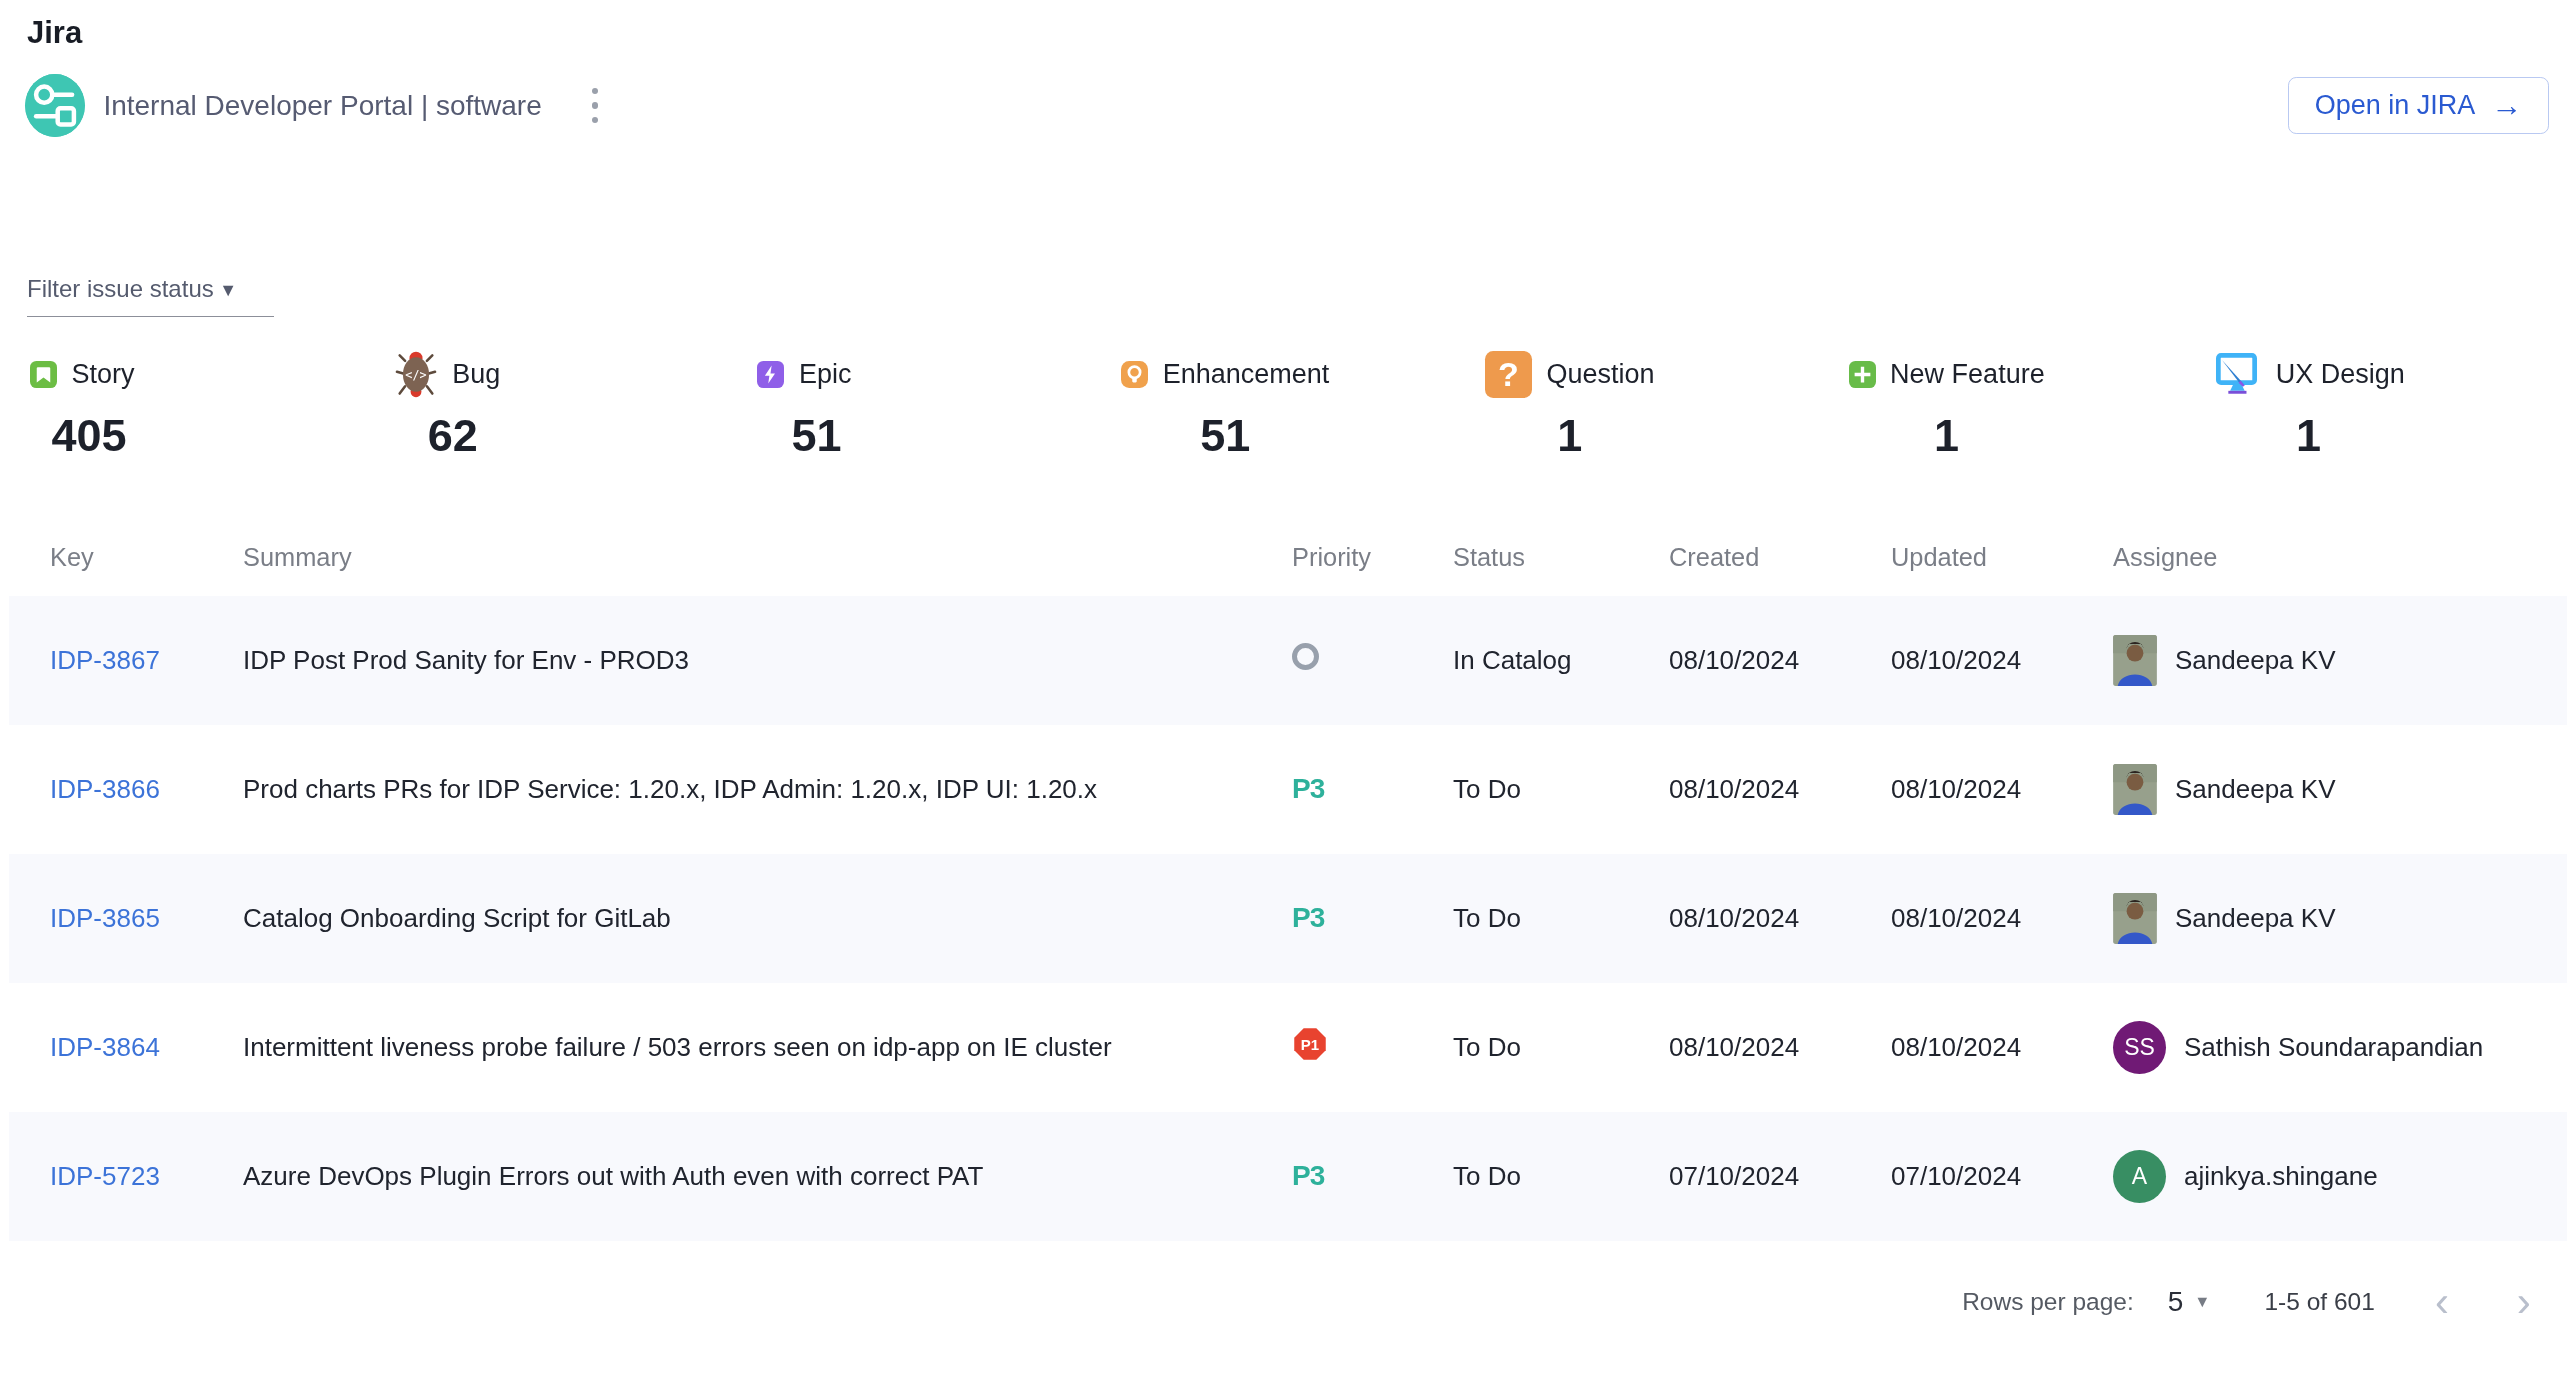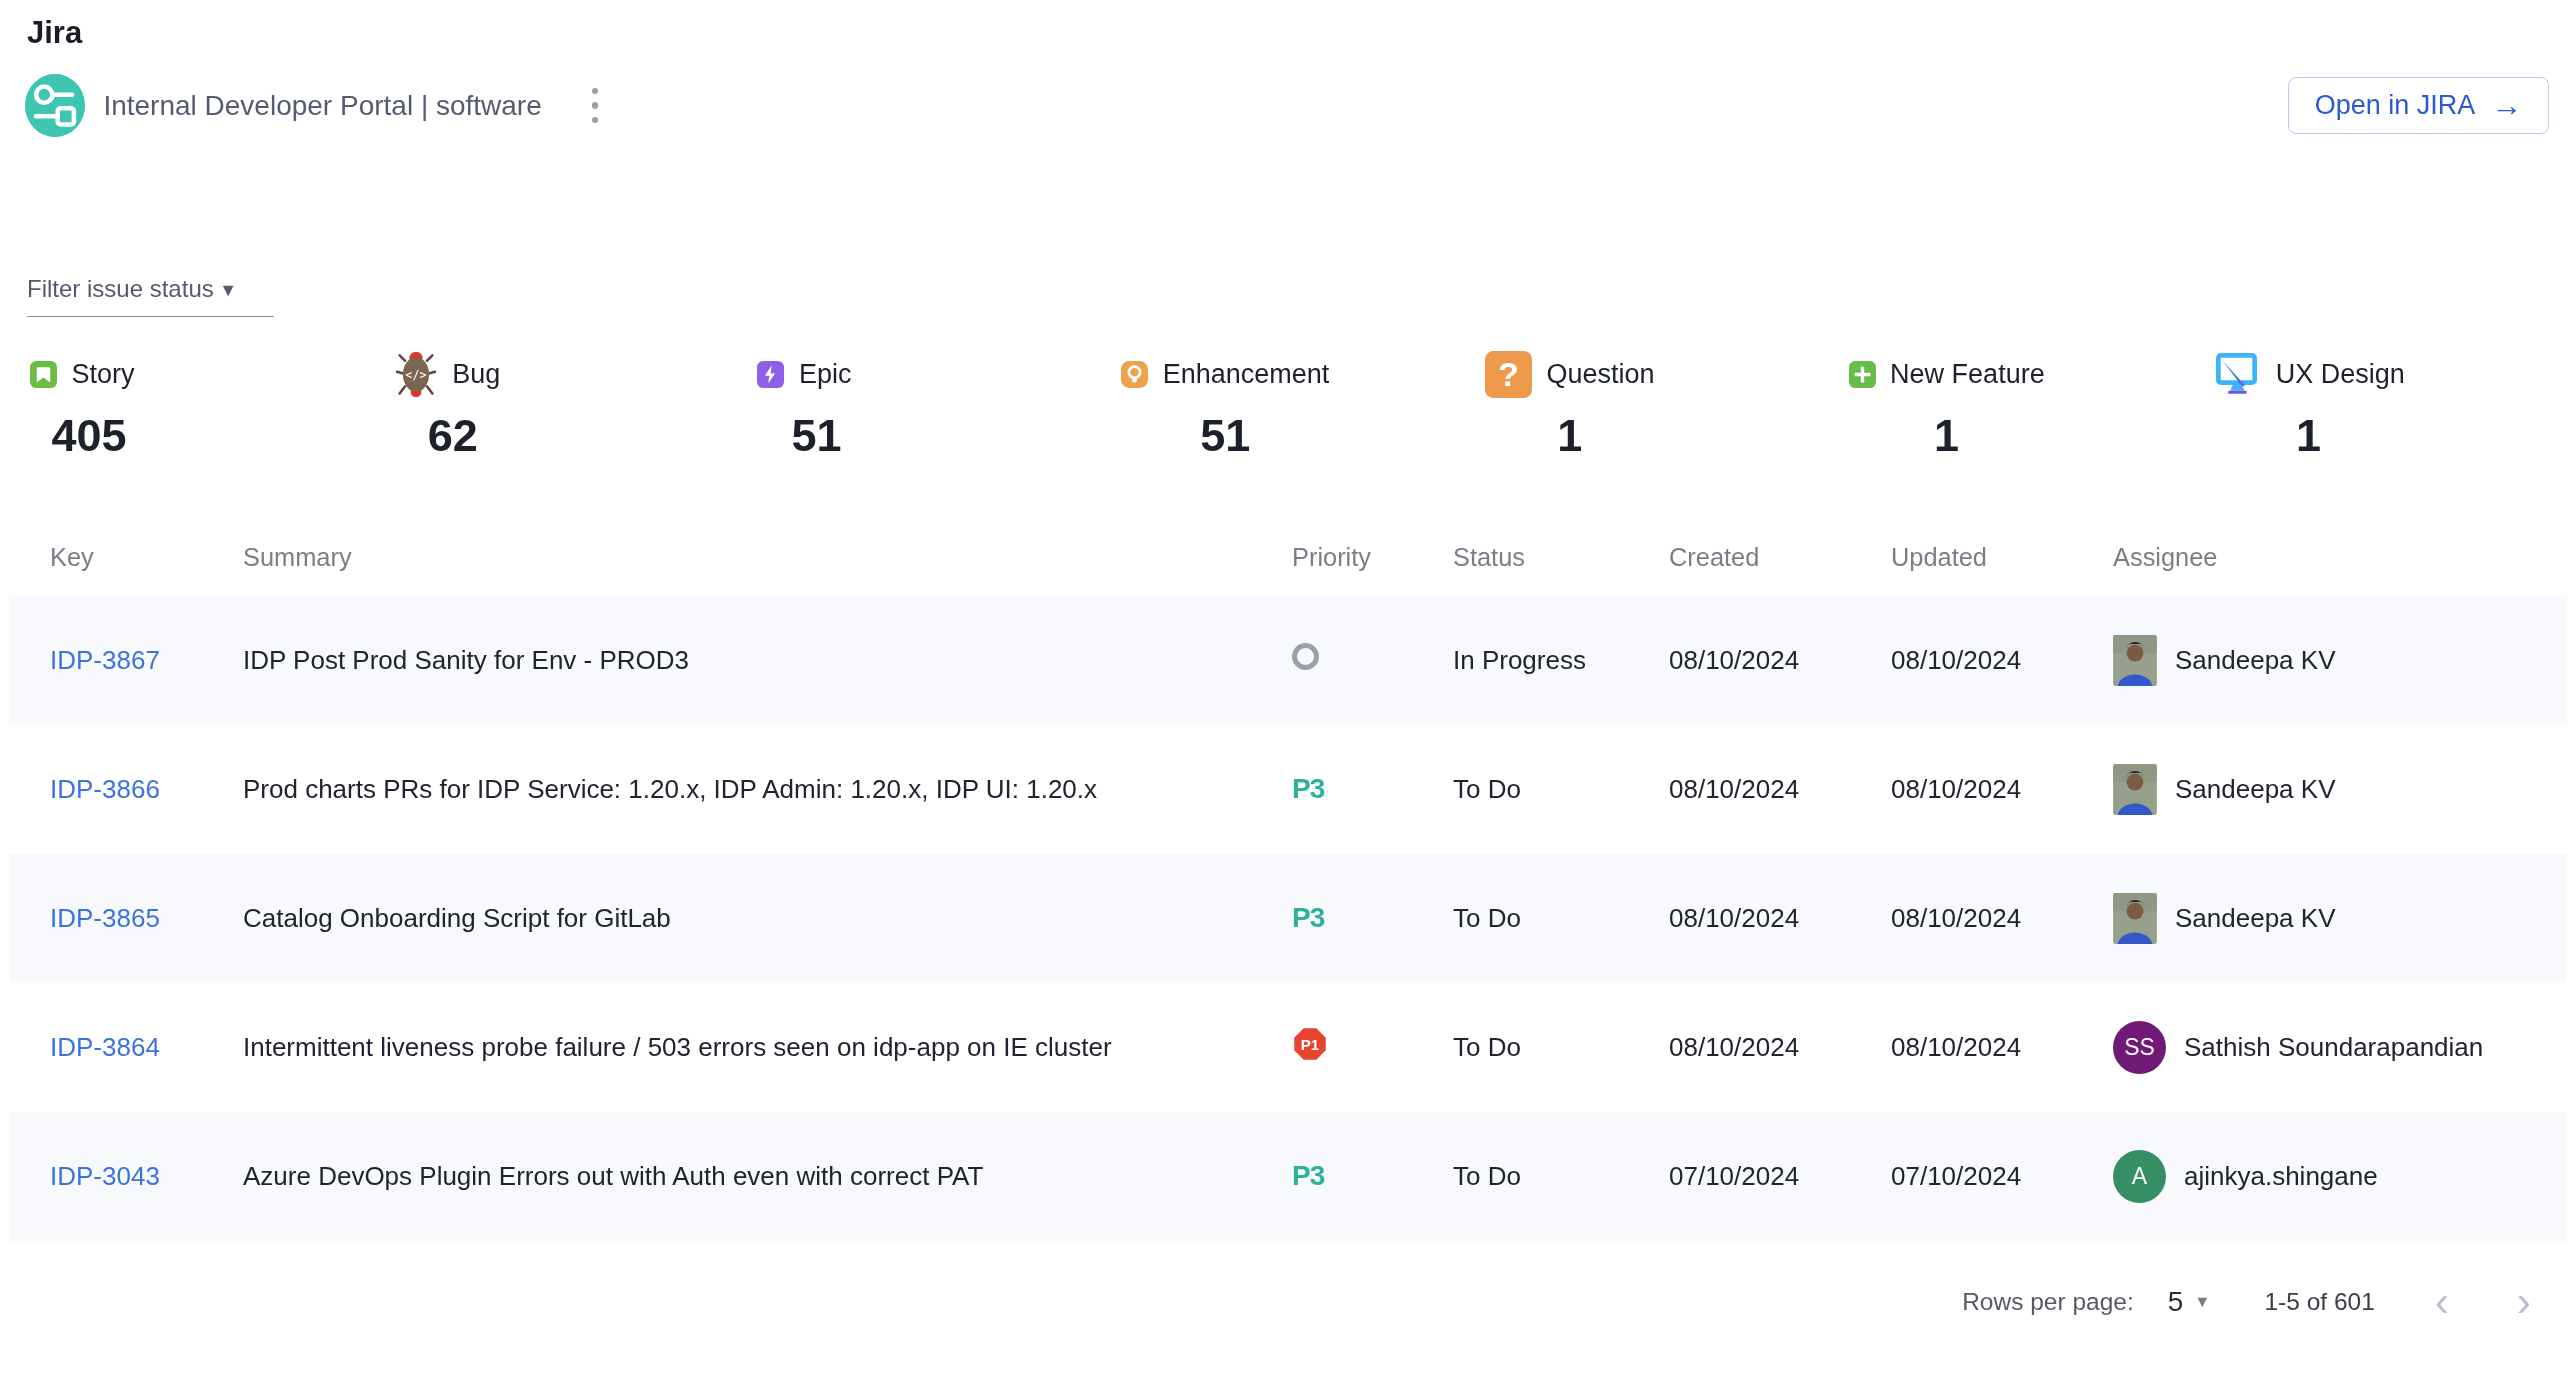--- a/index.html
+++ b/index.html
@@ -217,21 +217,21 @@
     <div class="cell">Status</div>
     <div class="cell">Created</div>
     <div class="cell">Updated</div>
     <div class="cell">Assignee</div>
   </div>
 
   <div class="trow striped">
     <div class="cell"><a class="key-link">IDP-3867</a></div>
     <div class="cell">IDP Post Prod Sanity for Env - PROD3</div>
     <div class="cell"><span class="prio-ring" style="display:inline-block"></span></div>
-    <div class="cell">In Progress</div>
+    <div class="cell">In Catalog</div>
     <div class="cell">08/10/2024</div>
     <div class="cell">08/10/2024</div>
     <div class="assignee">
       <span class="avatar-photo">
         <svg viewBox="0 0 24 28" width="44" height="51">
             <rect width="24" height="28" fill="#97a08c"></rect>
             <rect width="24" height="10" fill="#8e9884"></rect>
             <circle cx="12" cy="10" r="4.6" fill="#7a5c42"></circle>
             <path d="M7.2 7.5 a5 5 0 0 1 9.6 0 l-1.2-2.6 -7.2 0 z" fill="#2b2420"></path>
             <path d="M2.5 28 c1.5-8.5 17.5-8.5 19 0 z" fill="#3458c9"></path>
@@ -297,21 +297,21 @@
     <div class="cell">To Do</div>
     <div class="cell">08/10/2024</div>
     <div class="cell">08/10/2024</div>
     <div class="assignee">
       <span class="avatar-circle" style="background:#701a75">SS</span>
       <span>Sathish Soundarapandian</span>
     </div>
   </div>
 
   <div class="trow striped">
-    <div class="cell"><a class="key-link">IDP-3043</a></div>
+    <div class="cell"><a class="key-link">IDP-5723</a></div>
     <div class="cell">Azure DevOps Plugin Errors out with Auth even with correct PAT</div>
     <div class="cell"><span class="prio-p3">P3</span></div>
     <div class="cell">To Do</div>
     <div class="cell">07/10/2024</div>
     <div class="cell">07/10/2024</div>
     <div class="assignee">
       <span class="avatar-circle" style="background:#388e63">A</span>
       <span>ajinkya.shingane</span>
     </div>
   </div>

